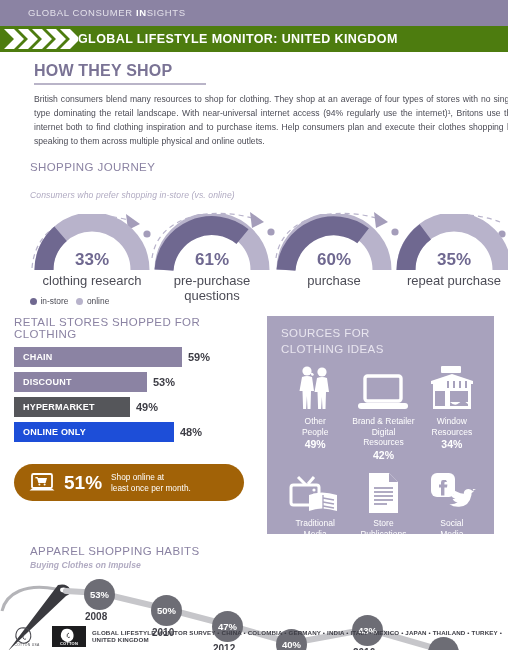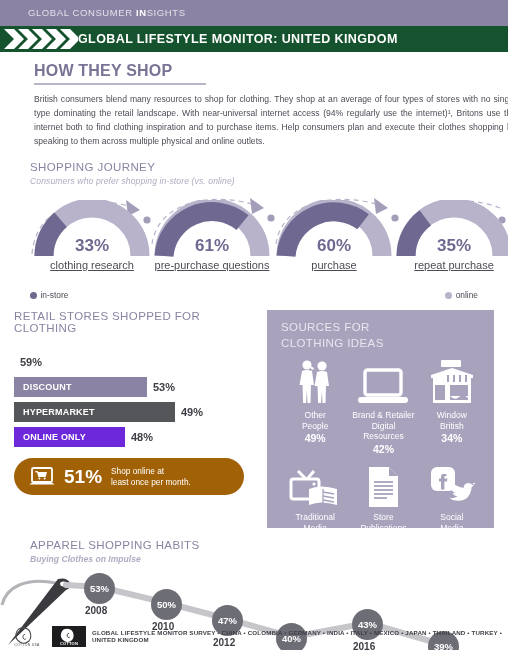--- a/index.html
+++ b/index.html
@@ -13,21 +13,21 @@
   .brand-bar {
     height:26px; background:#8b83a3; position:relative;
   }
   .brand-bar .brand-text {
     position:absolute; left:28px; top:7px;
     font-size:9.5px; letter-spacing:0.6px; color:#e3e0ea;
   }
   .brand-bar .brand-text b { color:#ffffff; font-weight:bold; }
 
   .title-bar {
-    height:26px; background:#14532d; position:relative;
+    height:26px; background:#4d7c0f; position:relative;
   }
   .chevrons { position:absolute; left:4px; top:0; height:26px; display:flex; }
   .chevrons svg { display:block; }
   .title-bar .title-text {
     position:absolute; left:78px; top:6px;
     font-size:12.5px; font-weight:bold; color:#ffffff; letter-spacing:0.4px;
   }
 
   
   .how-wrap { padding:10px 14px 0 14px;margin-left:20px; }
@@ -39,48 +39,48 @@
   .body-copy {
     font-size:8.6px; line-height:1.65; color:#4c4c56; text-align:justify;
     width:482px;
   }
 
   
   .sj-wrap { margin-top:13px; padding:0 30px; position:relative; }
   .sec-title { font-size:11.5px; color:#8b83a3; letter-spacing:0.4px; }
   .sec-sub {
     font-size:8.6px; color:#b1abc2; font-style:italic;
-    letter-spacing:0.1px; margin-top:3px;
+    letter-spacing:0.1px; margin-top:17px;
   }
   .gauges { position:relative; height:84px; margin-top:6px; }
   .gauge {
     position:absolute; top:8px; width:116px; height:76px; text-align:center;
   }
   .gauge svg { position:absolute; left:0; top:0; }
   .gauge .pct {
     position:absolute; left:0; top:36px; width:100%;
     font-size:17px; font-weight:bold; color:#6f6890;
   }
   .gauge .lbl {
     position:absolute; left:-6px; top:59px; width:128px;
-    font-size:11px; color:#4c4c56;text-decoration:underline;
+    font-size:13px; color:#4c4c56;
   }
   .journey-dash { position:absolute; left:0; top:0; }
   .legend {
-    margin-top:14px; display:flex; justify-content:space-between;
+    margin-top:6px; display:flex; justify-content:flex-start;
     gap:8px; align-items:center;
   }
   .legend .li { display:flex; align-items:center; gap:3.5px; }
   .legend .dot { width:7px; height:7px; border-radius:50%; }
   .legend .lt { font-size:8.4px; color:#4c4c56; }
 
   
   .mid { margin-top:10px; position:relative; height:225px; }
   .retail { position:absolute; left:14px; top:0; width:246px; }
-  .retail .sec-title { margin-bottom:18px; }
+  .retail .sec-title { margin-bottom:7px; }
   .barrow {
     position:relative; height:20px; margin-bottom:5px; display:flex; align-items:center;
   }
   .bar {
     height:20px; display:flex; align-items:center;
     padding-left:9px;
   }
   .bar span {
     font-size:9px; font-weight:bold; color:#ffffff; letter-spacing:0.2px;
   }
@@ -261,40 +261,43 @@
     </div>
   </div>
 </div>
 
 <div class="mid">
 
   <div class="retail">
     <div class="sec-title">RETAIL STORES SHOPPED FOR CLOTHING</div>
 
     <div class="barrow">
+      <div class="bar" style="width:168px;background:#8b83a3">
+        <span>CHAIN</span>
+      </div>
       <div class="barval">59%</div>
     </div>
 
 
     <div class="barrow">
       <div class="bar" style="width:133px;background:#8b83a3">
         <span>DISCOUNT</span>
       </div>
       <div class="barval">53%</div>
     </div>
 
     <div class="barrow">
-      <div class="bar" style="width:161px;background:#55565a">
+      <div class="bar" style="width:116px;background:#55565a">
         <span>HYPERMARKET</span>
       </div>
       <div class="barval">49%</div>
     </div>
 
     <div class="barrow">
-      <div class="bar" style="width:111px;background:#6d28d9">
+      <div class="bar" style="width:160px;background:#1d4ed8">
         <span>ONLINE ONLY</span>
       </div>
       <div class="barval">48%</div>
     </div>
   </div>
 
   <div class="callout">
     <span class="ic">
       <svg width="26" height="22" viewBox="0 0 26 22">
         <rect x="3" y="2" width="20" height="14" rx="1.5" fill="none" stroke="#ffffff" stroke-width="1.8"></rect>
@@ -369,21 +372,21 @@
               <rect x="32" y="16" width="2" height="7"></rect>
               <rect x="38" y="16" width="2" height="7"></rect>
               <rect x="8" y="26" width="10" height="15"></rect>
               <rect x="23" y="26" width="18" height="11"></rect>
               <path d="M23 37 q5 5 9 1 q4 -4 9 1 l0 2 -18 0 Z"></path>
             </g>
           </svg>
         </div>
         <div class="snm">
           <div>Window</div>
-          <div>British</div>
+          <div>Resources</div>
         </div>
         <div class="sv">34%</div>
       </div>
     </div>
 
     <div class="sgrid row2">
       <div class="scell">
         <div class="sic">
           <svg width="56" height="42" viewBox="0 0 56 42">
             <g fill="none" stroke="#ffffff" stroke-width="3">

